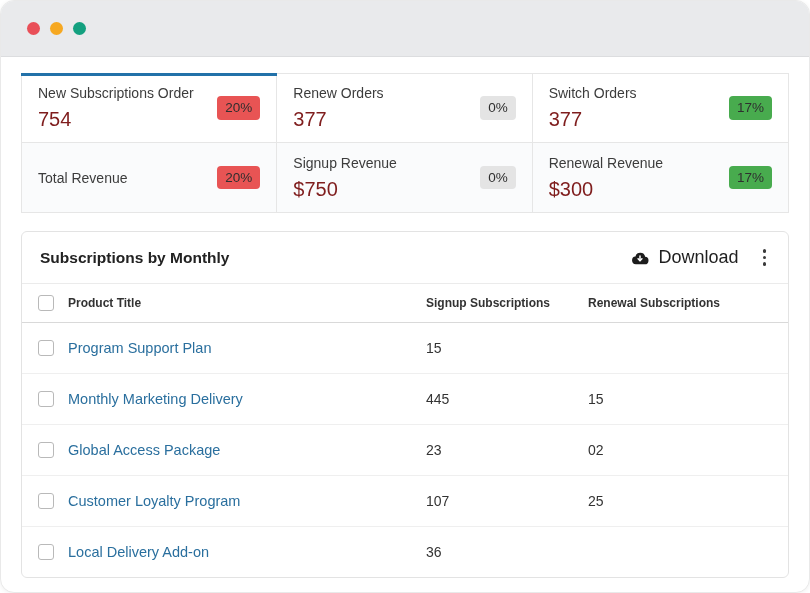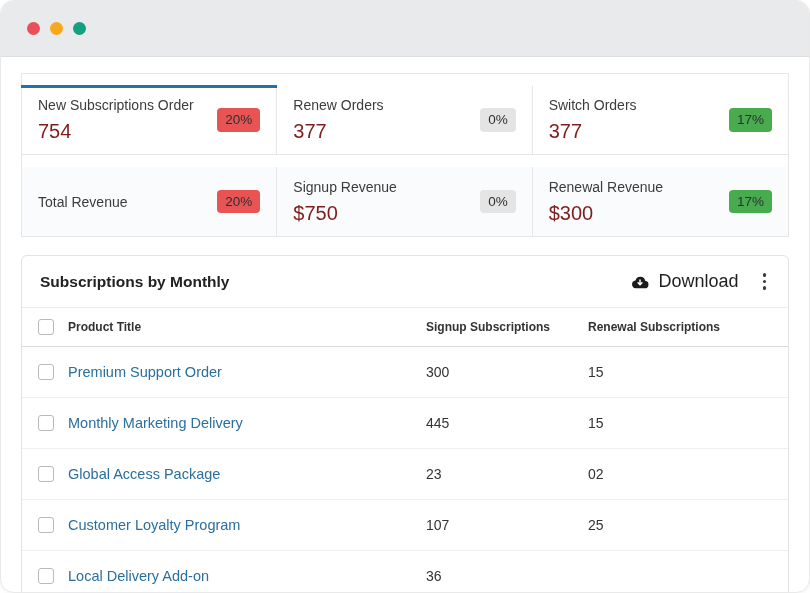--- a/index.html
+++ b/index.html
@@ -42,21 +42,20 @@
   }
   .stat {
     position: relative;
     background: #ffffff;
     padding: 12px 16px;
     height: 69px;
     display: flex;
     align-items: center;
     justify-content: space-between;
     border-right: 1px solid #e6e6e6;
-    margin-top: 12px;
   }
   .stat:nth-child(3n) { border-right: none; }
   .stat:nth-child(-n+3) { border-bottom: 1px solid #e6e6e6; }
   .stat:nth-child(n+4) { background: #fafbfc; }
   .stat.active { background: #ffffff; }
   .stat.active::before {
     content: "";
     position: absolute;
     top: -1px; left: -1px; right: -1px;
     height: 3px;
@@ -234,22 +233,21 @@
       </div>
       <div>Product Title</div>
       <div>Signup Subscriptions</div>
       <div>Renewal Subscriptions</div>
     </div>
 
     <div class="trow tbody-row">
       <div class="cb-cell">
         <span class="checkbox"></span>
       </div>
-      <div><a class="product-link">Premium Support Order</a></div>
-      <div class="num-cell">300</div>
+      <div><a class="product-link">Program Support Plan</a></div>
       <div class="num-cell">15</div>
     </div>
 
     <div class="trow tbody-row">
       <div class="cb-cell">
         <span class="checkbox"></span>
       </div>
       <div><a class="product-link">Monthly Marketing Delivery</a></div>
       <div class="num-cell">445</div>
       <div class="num-cell">15</div>

